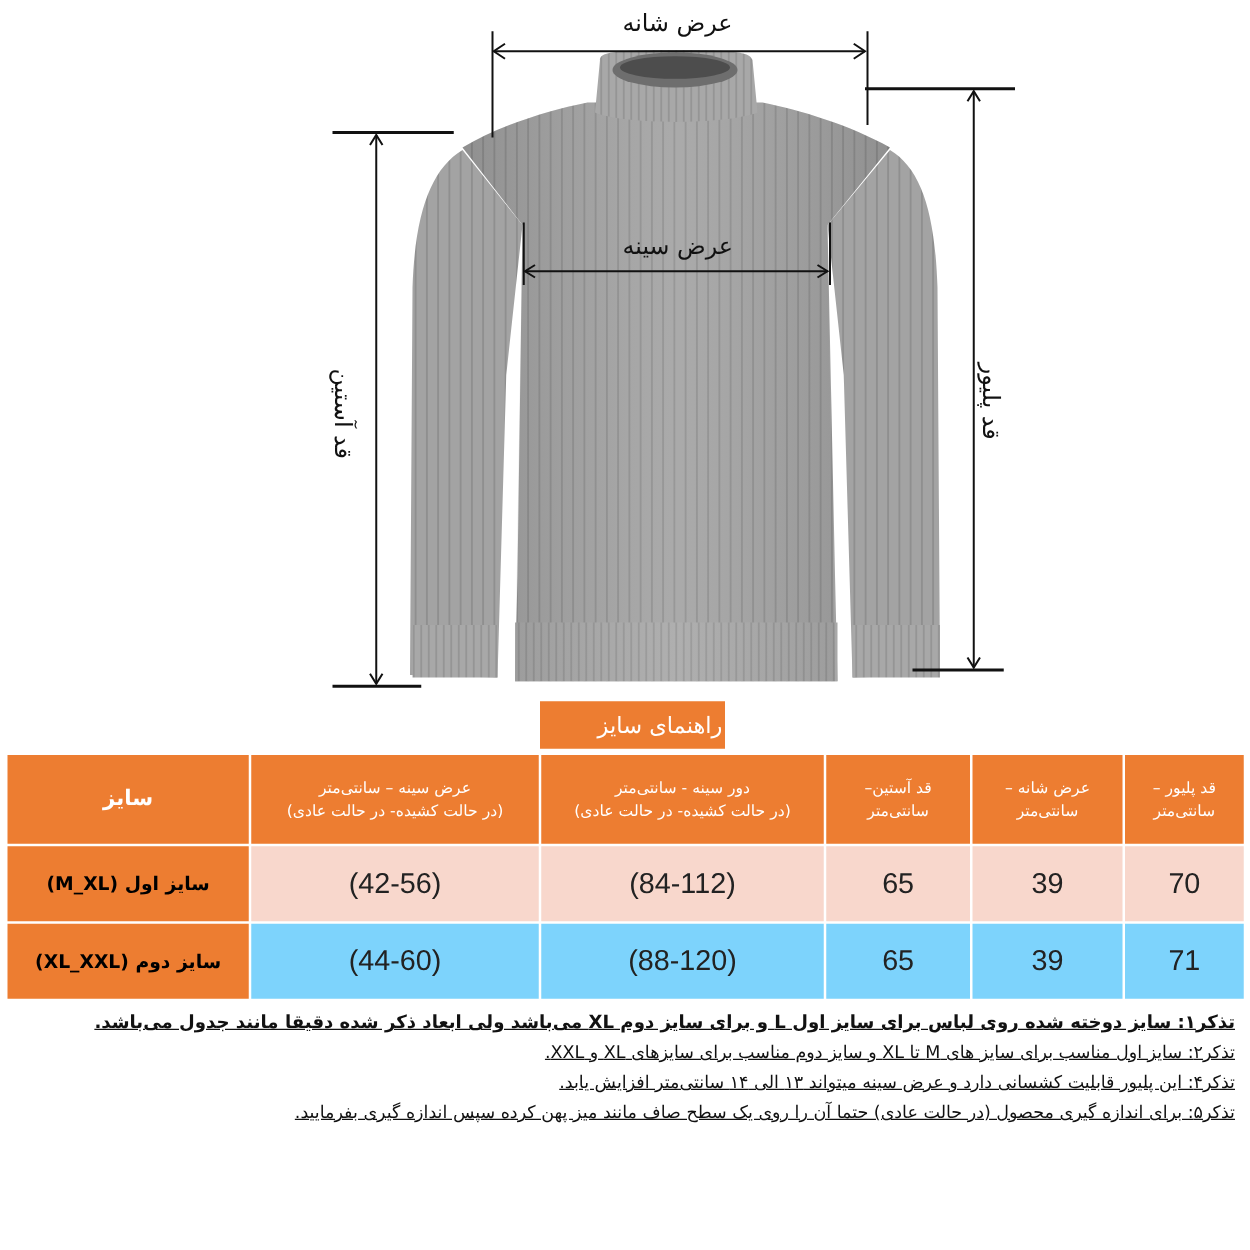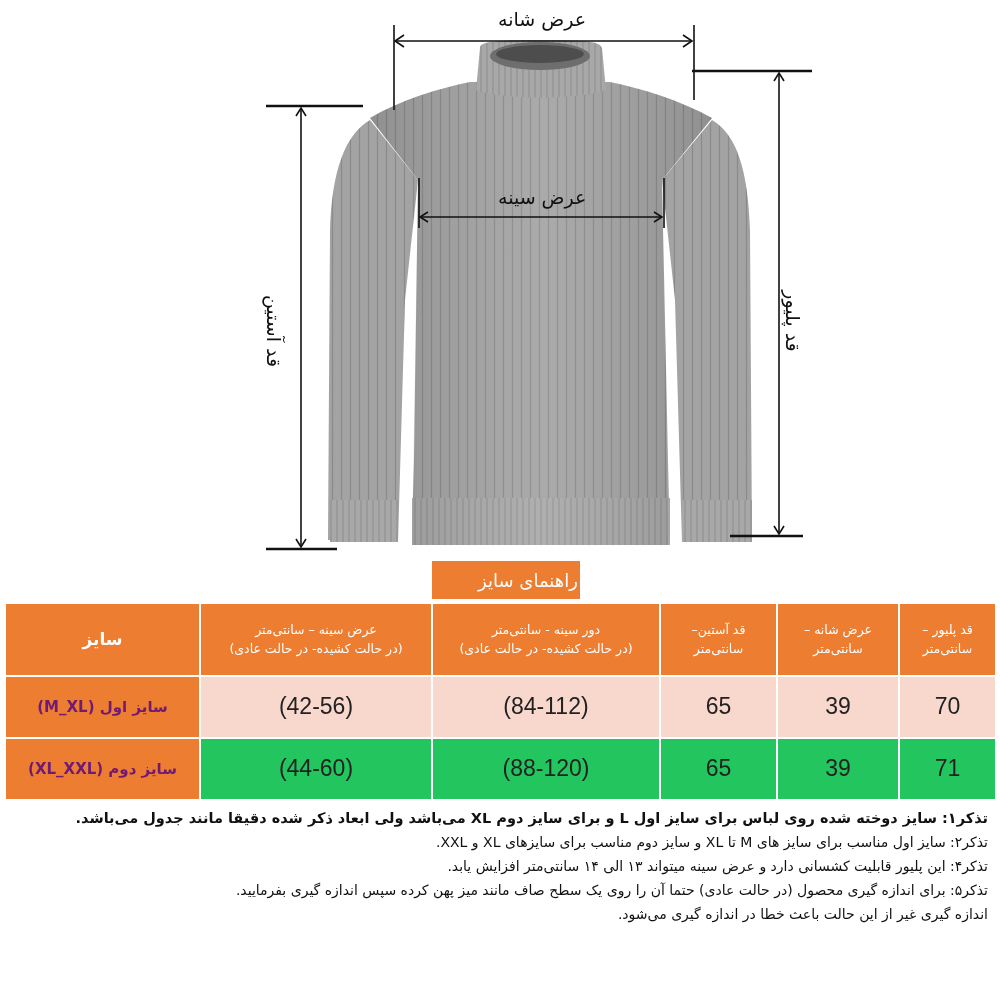--- a/index.html
+++ b/index.html
@@ -32,32 +32,32 @@
     table.size-table th {
       background: #ed7d31; color: #fff; font-weight: normal; font-size: 12.5px;
       height: 50px; text-align: center; line-height: 1.55; padding: 16px 4px;
     }
     table.size-table th.size-head { font-size: 17px; font-weight: bold; }
     table.size-table td {
       height: 60px; text-align: center; font-size: 23px; color: #222;
       font-family: "Liberation Sans", sans-serif;
     }
     table.size-table tr.r1 td { background: #f8d7cc; }
-    table.size-table tr.r2 td { background: #22c55e; }
+    table.size-table tr.r2 td { background: #7dd3fc; }
     table.size-table td.size-name {
-      background: #ed7d31 !important; color: #701a75; font-size: 15px; font-weight: bold;
+      background: #ed7d31 !important; color: #000000; font-size: 15px; font-weight: bold;
       font-family: "DejaVu Sans", sans-serif;
     }
 
     .notes {
       position: absolute; right: 12px; top: 806px; width: 980px; direction: rtl;
       text-align: right; font-family: "DejaVu Sans", sans-serif; font-size: 14px;
       line-height: 24px; color: #111;
     }
-    .notes .note { white-space: nowrap; }
+    .notes .note { white-space: nowrap; text-decoration: underline; }
     .notes .note.bold { font-weight: bold; font-size: 14.5px; }
   </style>
 </head>
 <body>
 
 <div class="diagram">
   <svg width="1000" height="560" viewBox="0 0 1000 560">
     <defs>
       <pattern id="ribs" width="9" height="9" patternUnits="userSpaceOnUse">
         <rect width="9" height="9" fill="#a3a3a3"></rect>
@@ -160,14 +160,13 @@
       <td class="size-name">سایز دوم (XL_XXL)</td>
     </tr>
   </tbody>
 </table>
 
 <div class="notes">
   <div class="note bold">تذکر۱: سایز دوخته شده روی لباس برای سایز اول L و برای سایز دوم XL می‌باشد ولی ابعاد ذکر شده دقیقا مانند جدول می‌باشد.</div>
   <div class="note">تذکر۲: سایز اول مناسب برای سایز های M تا XL و سایز دوم مناسب برای سایزهای XL و XXL.</div>
   <div class="note">تذکر۴: این پلیور قابلیت کشسانی دارد و عرض سینه میتواند ۱۳ الی ۱۴ سانتی‌متر افزایش یابد.</div>
   <div class="note">تذکر۵: برای اندازه گیری محصول (در حالت عادی) حتما آن را روی یک سطح صاف مانند میز پهن کرده سپس اندازه گیری بفرمایید.</div>
-  <div class="note">اندازه گیری غیر از این حالت باعث خطا در اندازه گیری می‌شود.</div>
 </div>
 
 </body></html>

